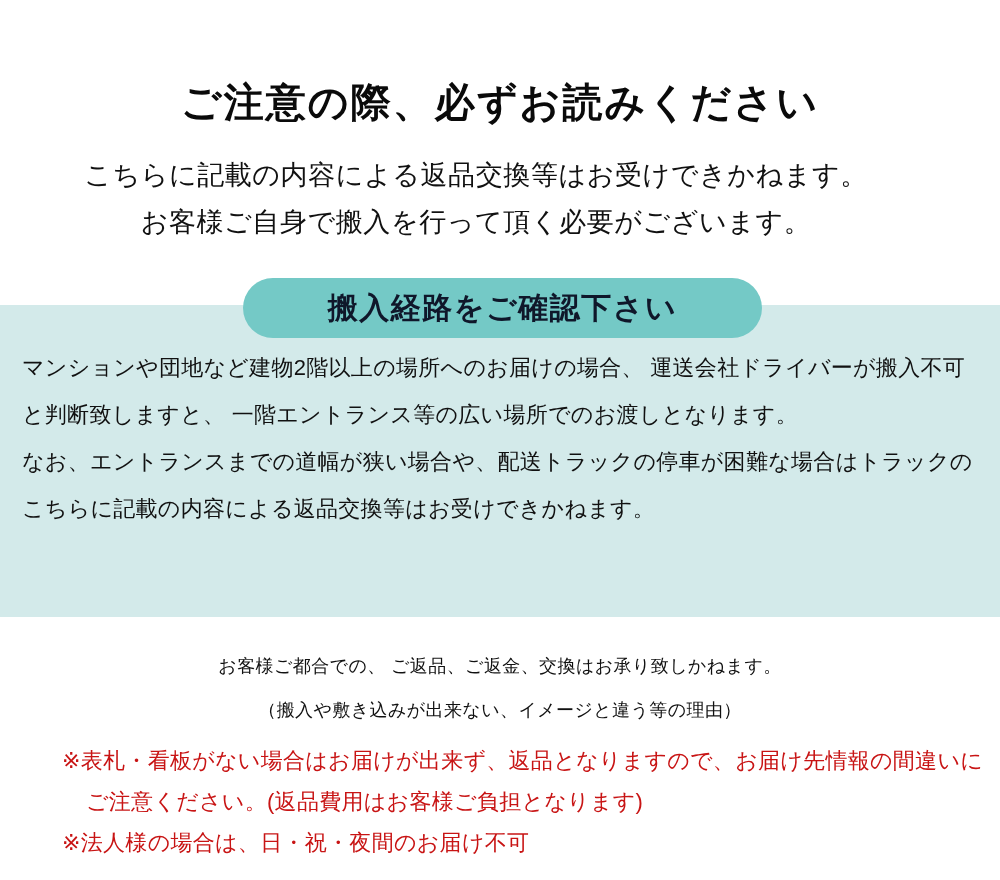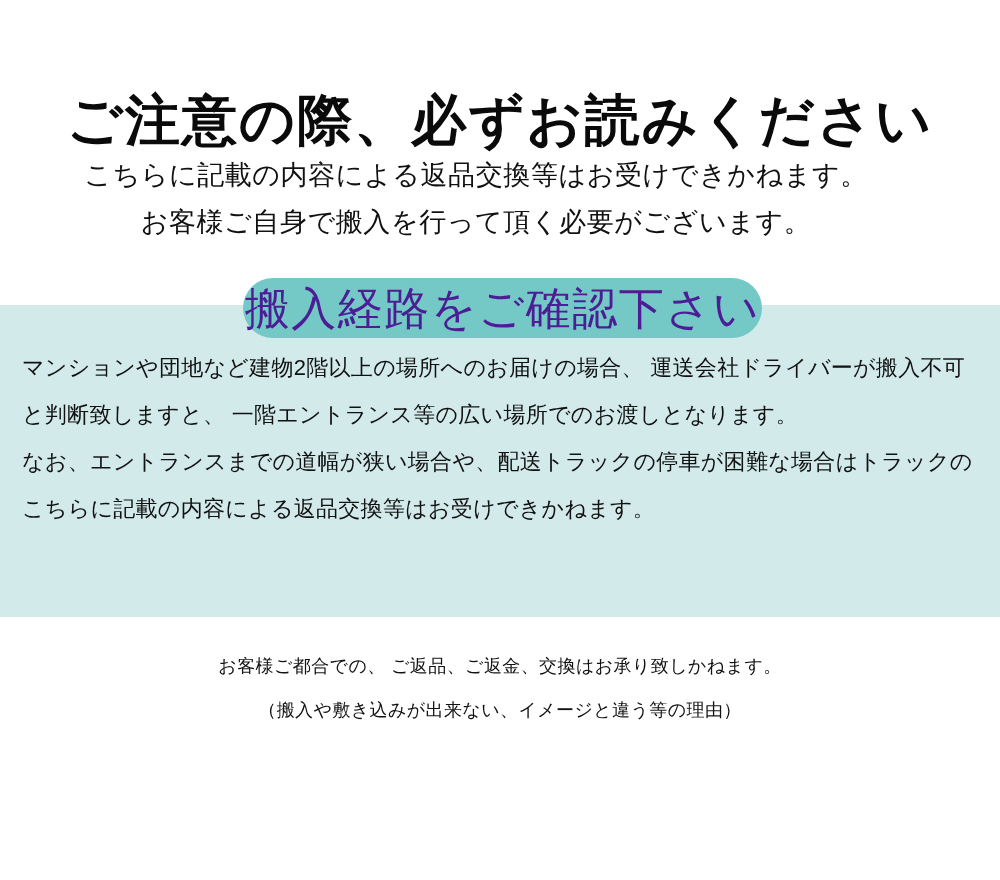--- a/index.html
+++ b/index.html
@@ -23,21 +23,21 @@
     height: 880px;
   }
 
   
   .title {
     position: absolute;
     left: 0;
     top: 52px;
     width: 1000px;
     text-align: center;
-    font-size: 55px;
+    font-size: 40px;
     font-weight: 700;
     letter-spacing: 2px;
     color: #0a0a0a;
     line-height: 1.15;
     white-space: nowrap;
   }
 
   
   .lead {
     position: absolute;
@@ -71,25 +71,26 @@
     top: 278px;
     width: 519px;
     height: 60px;
     background: #74c9c6;
     border-radius: 34px;
     display: flex;
     align-items: center;
     justify-content: center;
   }
   .banner-text {
-    font-size: 45px;
-    color: #4c1d95;
+    font-size: 30px;
+    color: #0f172a;
     letter-spacing: 1.5px;
     white-space: nowrap;
     line-height: 1;
+    font-weight: bold;
   }
 
   
   .panel-body {
     position: absolute;
     left: 22px;
     top: 344px;
     width: 960px;
   }
   .body-line {
@@ -160,14 +161,19 @@
     <div class="body-line">と判断致しますと、 一階エントランス等の広い場所でのお渡しとなります。</div>
     <div class="body-line">なお、エントランスまでの道幅が狭い場合や、配送トラックの停車が困難な場合はトラックの</div>
     <div class="body-line">こちらに記載の内容による返品交換等はお受けできかねます。</div>
   </div>
 
   <div class="notes">
     <div class="note-line">お客様ご都合での、 ご返品、ご返金、交換はお承り致しかねます。</div>
     <div class="note-line">（搬入や敷き込みが出来ない、イメージと違う等の理由）</div>
   </div>
 
+  <div class="warnings">
+    <div class="warn-line">※表札・看板がない場合はお届けが出来ず、返品となりますので、お届け先情報の間違いに</div>
+    <div class="warn-line indent">ご注意ください。(返品費用はお客様ご負担となります)</div>
+    <div class="warn-line">※法人様の場合は、日・祝・夜間のお届け不可</div>
+  </div>
 
 </div>
 
 </body></html>

